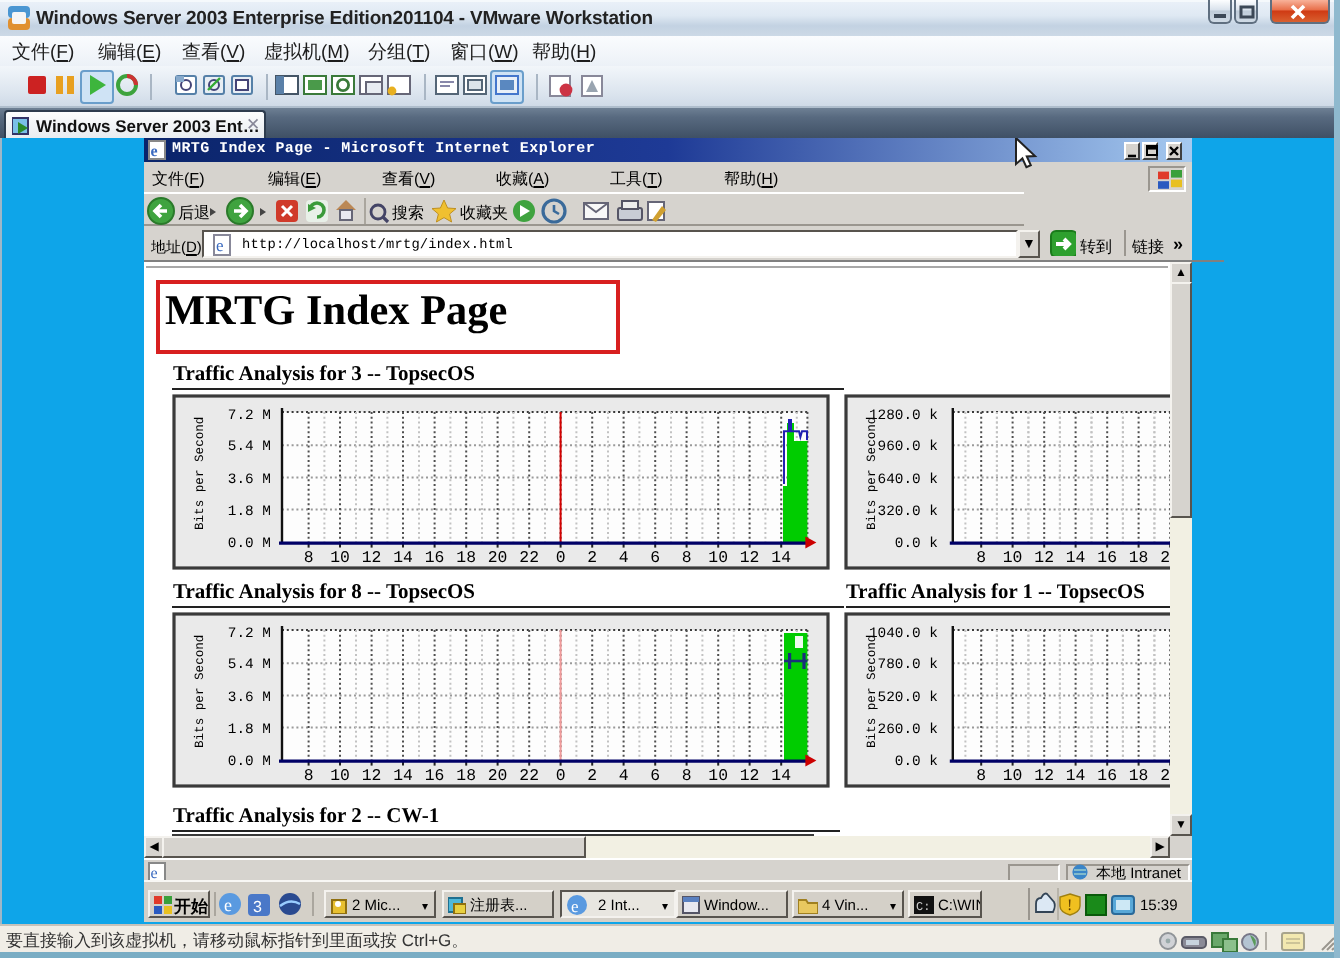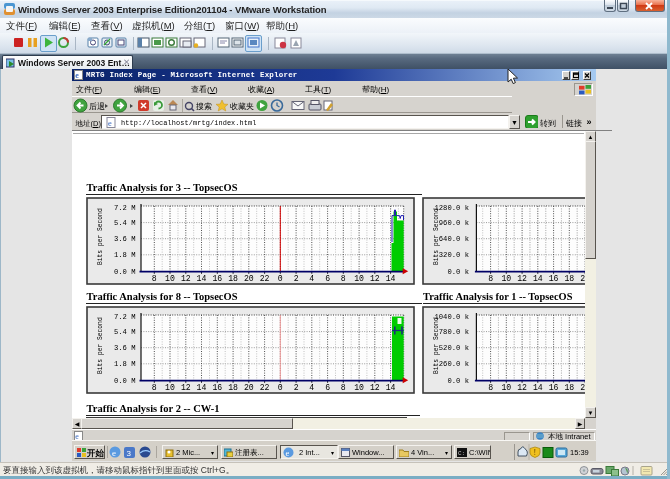--- a/index.html
+++ b/index.html
@@ -1,15 +1,15 @@
 <!DOCTYPE html>
 <html><head><meta charset="utf-8"><style>
 *{margin:0;padding:0;box-sizing:border-box}
 body{width:670px;height:479px;overflow:hidden;font-family:"Liberation Sans",sans-serif}
-#w{position:relative;width:670px;height:479px;background:#e5e5e5;overflow:hidden}
+#w{position:relative;width:670px;height:479px;background:#0ea5e9;overflow:hidden}
 .abs{position:absolute}
 
 #titlebar{left:0;top:0;width:670px;height:18px;background:linear-gradient(180deg,#e9f0f8 0%,#dfe9f3 40%,#c3d2e2 70%,#ccd9e6 100%);border-top:1px solid #f5f9fc}
 #title{left:18px;top:4px;font-size:9.5px;font-weight:bold;color:#222;letter-spacing:-0.1px}
 #vmicon{left:4px;top:3px}
 .wbtn{top:0;height:12px;border:1px solid #5f6f80;border-top:none;background:linear-gradient(180deg,#fdfeff,#d9e2ec 45%,#bfccd9 50%,#cfdae5);border-radius:0 0 3px 3px}
 #btnclose{background:linear-gradient(180deg,#f8b29a,#e86f4a 45%,#cf3a14 50%,#d9602f)}
 #menubar{left:0;top:18px;width:670px;height:15px;background:linear-gradient(180deg,#fafcfe,#ecf1f7);color:#1d1d1d;font-size:9.5px}
 #menubar span{position:absolute;top:2px}
 #toolbar{left:0;top:33px;width:670px;height:21px;background:linear-gradient(180deg,#f2f6fa,#dbe4ee 70%,#cfdae7);border-bottom:1px solid #aebdcc}
@@ -220,20 +220,23 @@
           <path d="M3 7 L9 7 M7 4.5 L9.5 7 L7 9.5" stroke="#fff" stroke-width="2" fill="none"></path>
         </svg>
   <span style="position:absolute;left:468px;top:5px">转到</span>
   <div class="abs" style="left:490px;top:2px;width:1px;height:13px;background:#9a968f"></div>
   <span style="position:absolute;left:494px;top:5px">链接</span>
   <span style="position:absolute;left:514.5px;top:4px;font-size:9px;font-weight:bold">»</span>
  </div>
 
  <div id="content" class="abs">
         <div class="abs" style="left:1px;top:2px;width:511px;height:1px;background:#a8a8a8"></div>
+  <div id="redbox" class="abs">
+          <div>MRTG Index Page</div>
+        </div>
   <div class="gh" style="left:14px;top:51px;width:336px">Traffic Analysis for 3 -- TopsecOS</div>
 <div class="gh" style="left:14px;top:160px;width:336px">Traffic Analysis for 8 -- TopsecOS</div>
 <div class="gh sm" style="left:351px;top:160px;width:162px">Traffic Analysis for 1 -- TopsecOS</div>
 <div class="gh" style="left:14px;top:272px;width:334px">Traffic Analysis for 2 -- CW-1</div>
 <div class="abs" style="left:14px;top:286px;width:321px;height:2px;background:#3a3a3a"></div>
   <svg class="gpanel" style="left:14px;top:66px" width="329" height="88" viewBox="0 0 329 88">
           <rect x="1" y="1" width="327" height="86" fill="#eaeaea" stroke="#3a3a3a" stroke-width="1.6"></rect>
           <rect x="55" y="9" width="262.7" height="65" fill="#fdfdfd"></rect>
           <line x1="55" y1="25.6" x2="317.7" y2="25.6" stroke="#9a9a9a" stroke-width="1" stroke-dasharray="1,1.4"></line>
           <line x1="55" y1="41.7" x2="317.7" y2="41.7" stroke="#9a9a9a" stroke-width="1" stroke-dasharray="1,1.4"></line>

